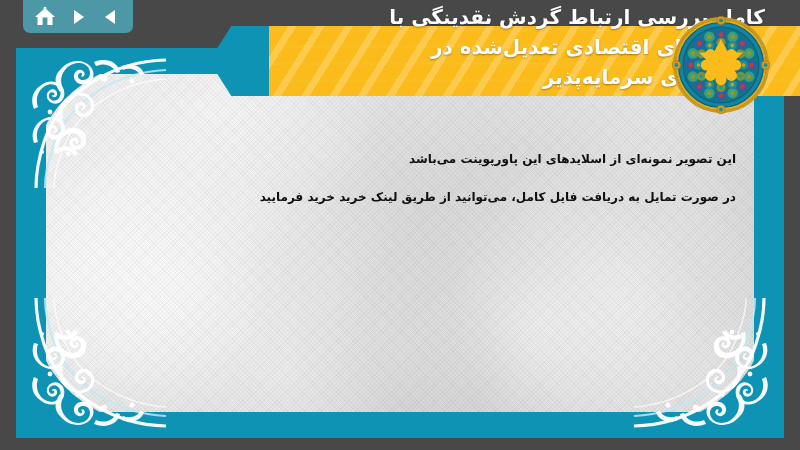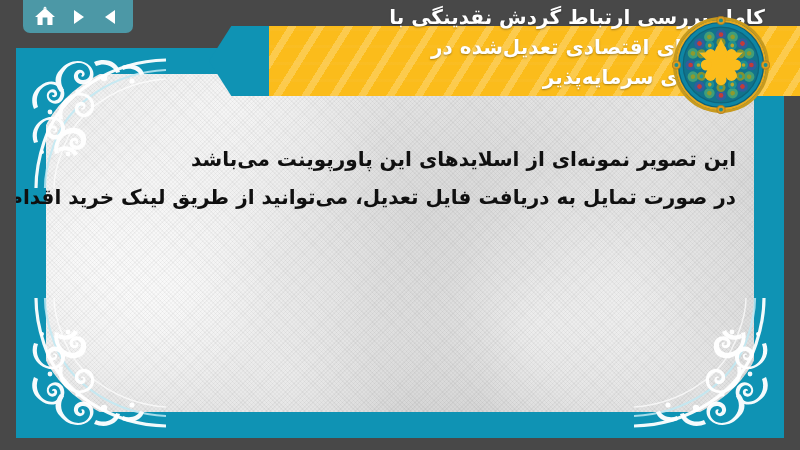--- a/index.html
+++ b/index.html
@@ -177,21 +177,21 @@
   
   .body-text {
     position: absolute;
     left: 50px;
     top: 92px;
     right: 48px;
     z-index: 25;
     direction: rtl;
     text-align: right;
     color: #101010;
-    font-size: 20px;
+    font-size: 12px;
     line-height: 38px;
     font-weight: 600;
   }
   .body-text .bline {
     display: block;
     white-space: nowrap;
   }
 </style>
 </head>
 <body>
@@ -271,21 +271,21 @@
           <circle cx="62" cy="44" r="2.6"></circle>
           <circle cx="34" cy="64" r="2.4"></circle>
           <circle cx="52" cy="106" r="2.4"></circle>
           <circle cx="26" cy="104" r="2"></circle>
         </g>
       </svg>
     </div>
 
     <div class="body-text">
       <span class="bline">این تصویر نمونه‌ای از اسلایدهای این پاورپوینت می‌باشد</span>
-      <span class="bline">در صورت تمایل به دریافت فایل تعدیل، می‌توانید از طریق لینک خرید اقدام فرمایید</span>
+      <span class="bline">در صورت تمایل به دریافت فایل کامل، می‌توانید از طریق لینک خرید خرید فرمایید</span>
     </div>
   </div>
 
   <div class="title-banner">
     <div class="banner-arrow"></div>
     <div class="banner-yellow"></div>
     <div class="title-text">
       <span class="tline">کامل بررسی ارتباط گردش نقدینگی با</span>
       <span class="tline">شاخص‌های اقتصادی تعدیل‌شده در</span>
       <span class="tline">شرکت‌های سرمایه‌پذیر</span>

